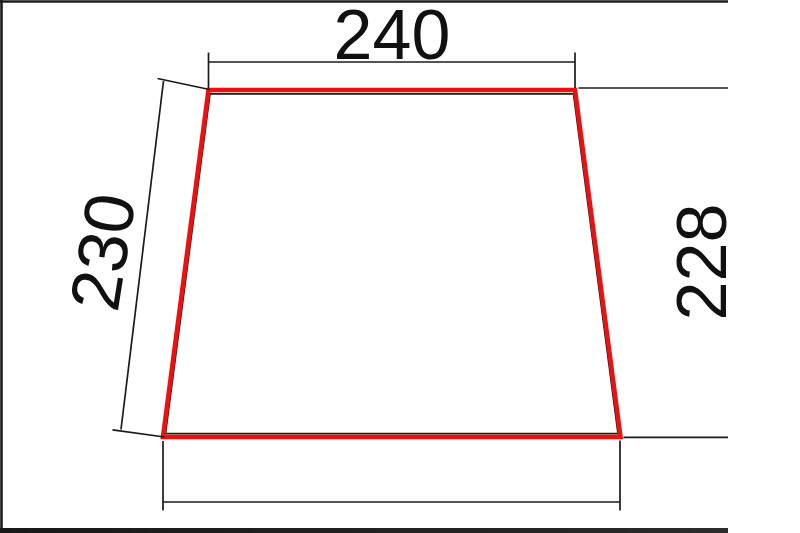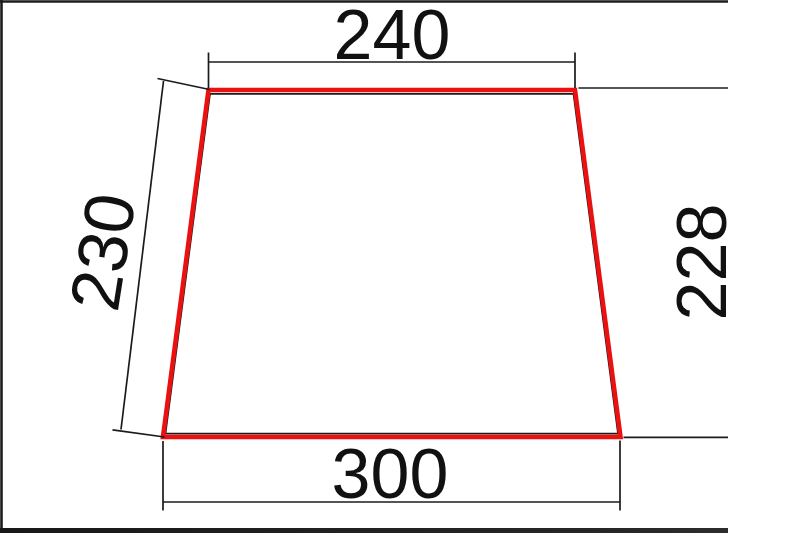--- a/index.html
+++ b/index.html
@@ -83,20 +83,19 @@
       <line x1="623.5" y1="437.3" x2="738.5" y2="437.3"></line>
 
       <line x1="163.5" y1="81" x2="121" y2="429.5"></line>
       <line x1="157.5" y1="78.5" x2="209.5" y2="89.5"></line>
       <line x1="112.5" y1="429.8" x2="164.5" y2="437"></line>
     </g>
   </svg>
 
   <div id="dim-top" class="dim-text">240</div>
 
-  <div id="dim-bottom" class="dim-text">300</div>
 
   <div id="dim-right" class="dim-text rot90">228</div>
 
   <div id="dim-left" class="dim-text rot81">230</div>
 
   <div id="bottom-bar"></div>
 </div>
 
 </body></html>

